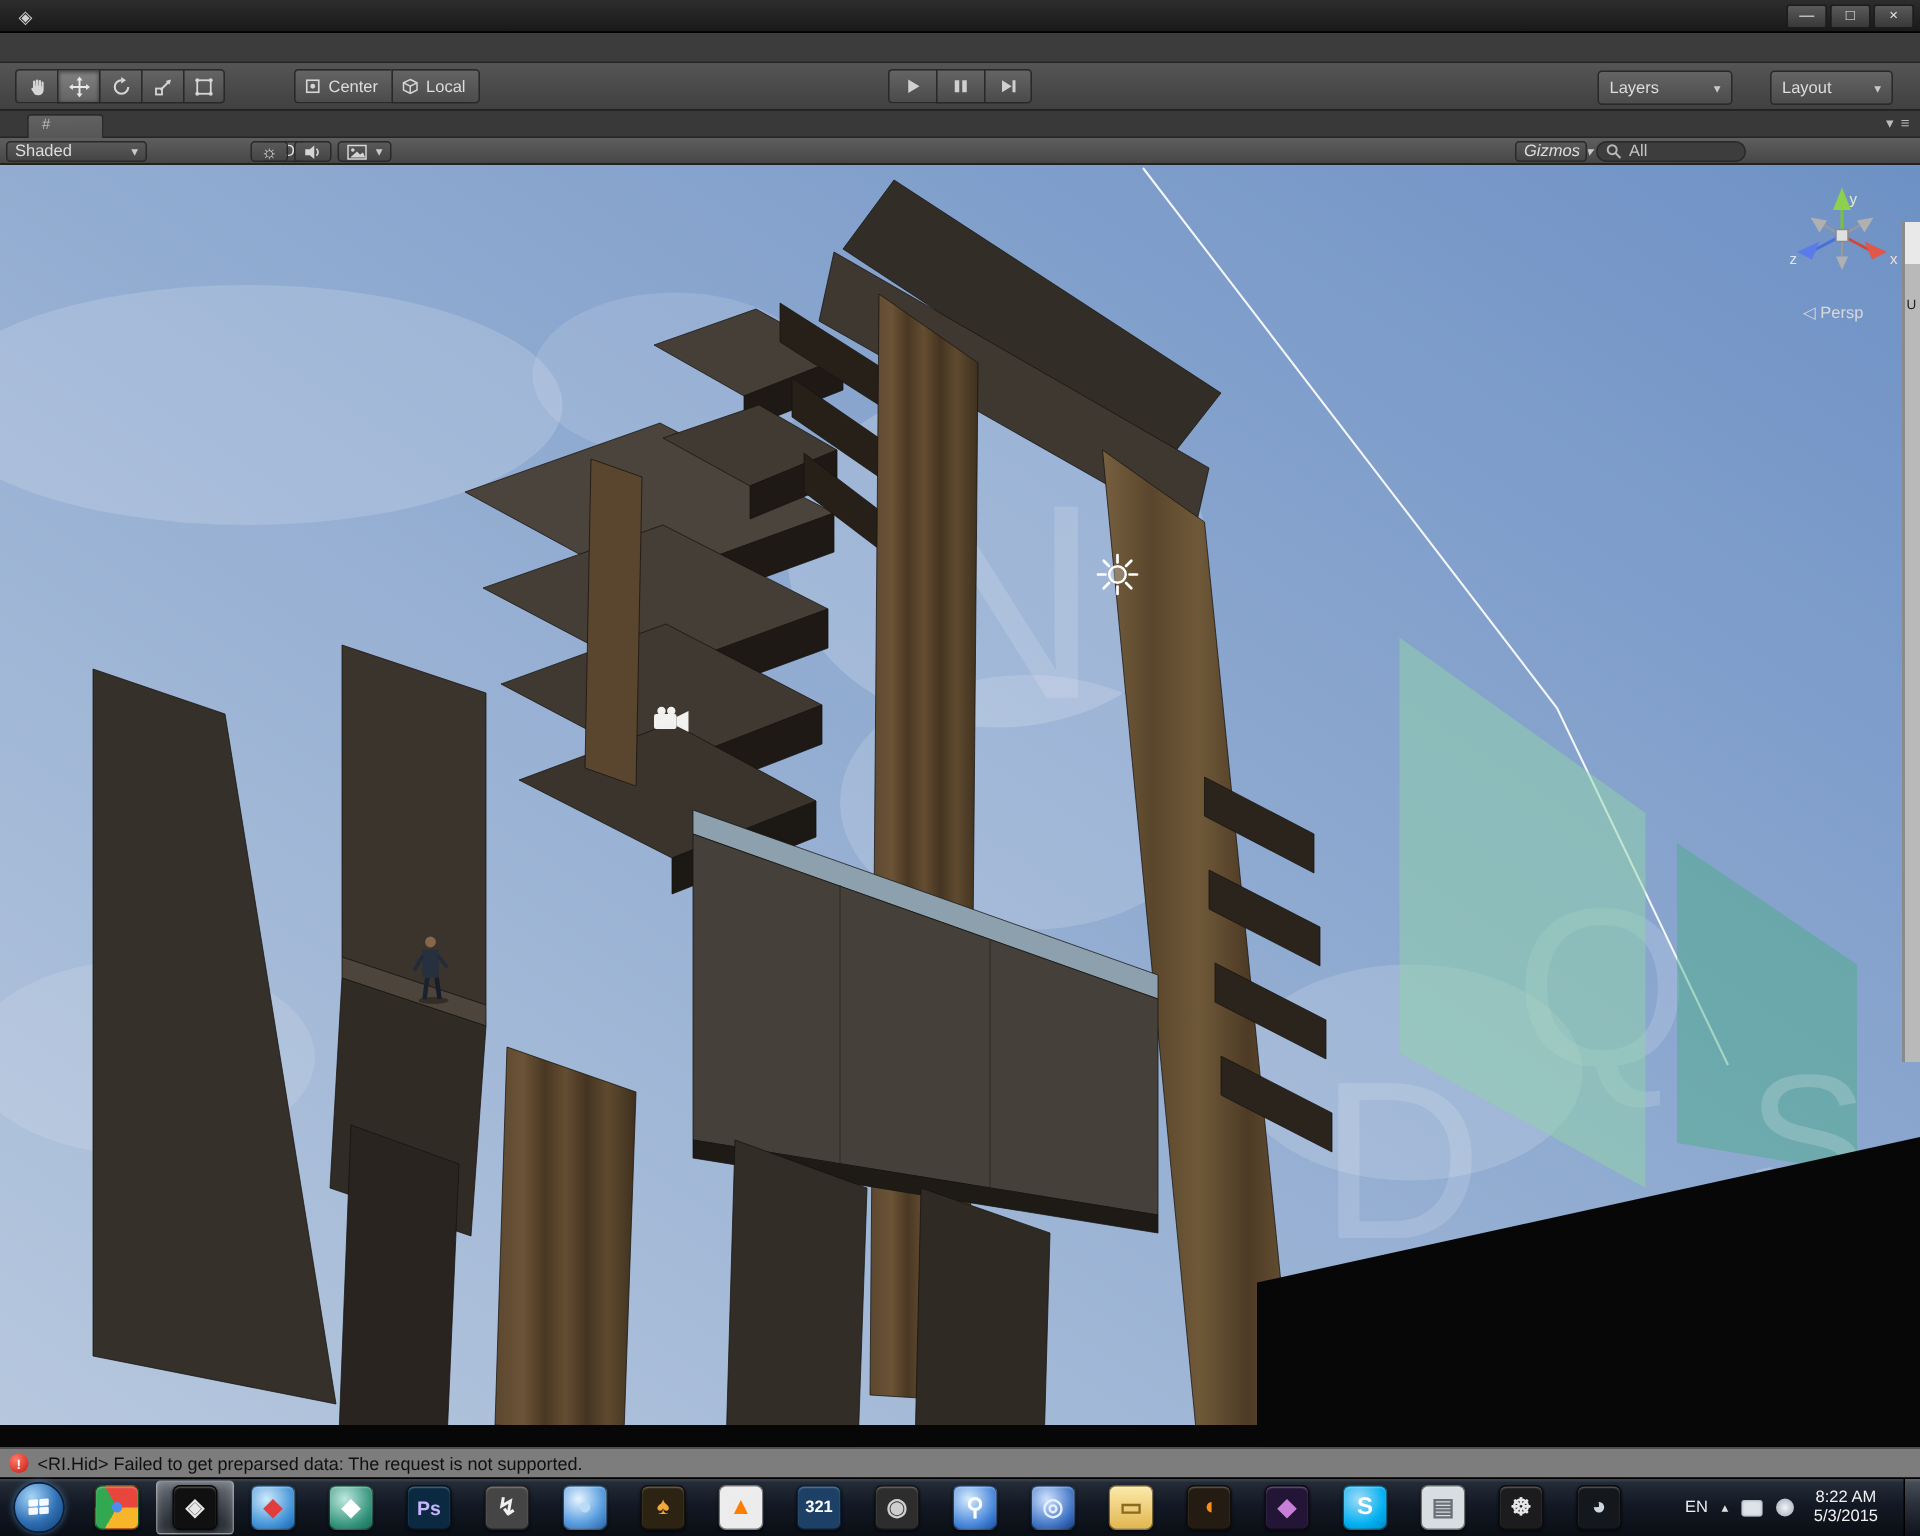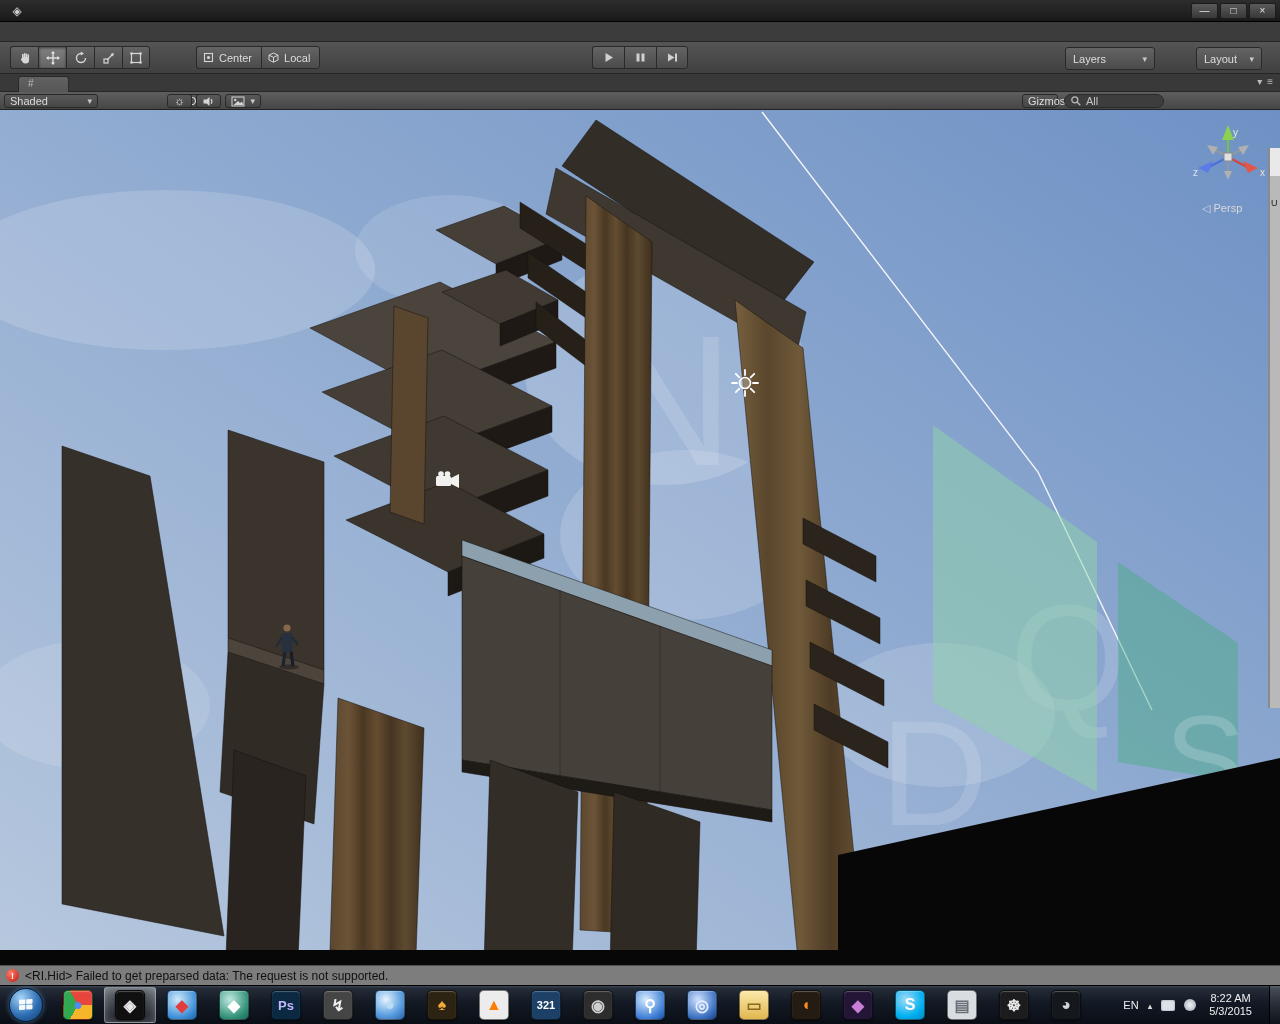--- a/index.html
+++ b/index.html
@@ -39,21 +39,21 @@
   .pivot .btn { padding:0 9px 0 6px; gap:5px; }
   .pivot .btn:first-child { border-radius:3px 0 0 3px; border-right-width:0; }
   .pivot .btn:last-child  { border-radius:0 3px 3px 0; }
   .playgrp { position:absolute; left:50%; top:4px; transform:translateX(-50%); display:flex; }
   .play { width:32px; border-right-width:0; }
   .play:first-child { border-radius:3px 0 0 3px; }
   .play:last-child  { border-radius:0 3px 3px 0; border-right-width:1px; }
   .dd { position:absolute; top:5px; border-radius:3px; display:flex; align-items:center;
     justify-content:space-between; padding:0 7px;margin-left:20px; }
   #layers { right:125px; width:90px; }
-  #layout { right:18px;  width:66px; }
+  #layout { right:18px;  width:82px; }
   .caret::after { content:"▾"; font-size:9px; color:#c9c9c9; }
 
   
   .tabstrip { position:absolute; top:74px; left:0; right:0; height:18px; background:#393939;
     border-bottom:1px solid #262626; }
   .tab { position:absolute; left:18px; top:2px; height:30px;
     background:linear-gradient(#626262,#4b4b4b); border:1px solid #2a2a2a; border-bottom:none;
     border-radius:3px 3px 0 0; color:#ececec; font-size:11px;
     display:flex; gap:4px; padding:0 9px;flex-direction:column; }
   .grid-ico::before { content:"#"; color:#b9b9b9; font-size:10px; }
@@ -65,21 +65,21 @@
   .scenebar { position:absolute; top:92px; left:0; right:0; height:18px;
     background:linear-gradient(#5e5e5e,#464646); border-bottom:1px solid #222; }
   .sbtn { position:absolute; top:2px; height:14px; background:linear-gradient(#595959,#454545);
     border:1px solid #292929; border-radius:3px; color:#ddd; font-size:11px;
     display:inline-flex; align-items:center; padding:0 5px; gap:4px; }
   #shaded { left:4px; width:94px; justify-content:space-between; }
   #btn2d  { left:132px; width:27px; justify-content:center;margin-left:44px; }
   #btn-light { left:167px; width:25px; justify-content:center; }
   #btn-audio { left:196px; width:25px; justify-content:center; }
   #btn-fx { left:225px; width:36px; justify-content:space-between; }
-  #gizmos { right:222px; width:36px; justify-content:space-between; }
+  #gizmos { right:222px; width:48px; justify-content:space-between;font-style:italic; }
   #scene-search { right:116px; width:100px; border-radius:8px; background:#3d3d3d;
     color:#c6c6c6; justify-content:flex-start; }
 
   
   .viewport { position:absolute; top:110px; left:0; width:1280px; height:855px; }
 
   
   .statusbar { position:absolute; top:965px; left:0; right:0; height:20px; background:#7d7d7d;
     border-top:1px solid #515151; display:flex; align-items:center; gap:6px; padding:0 6px;
     font-size:12px; color:#101010; }

